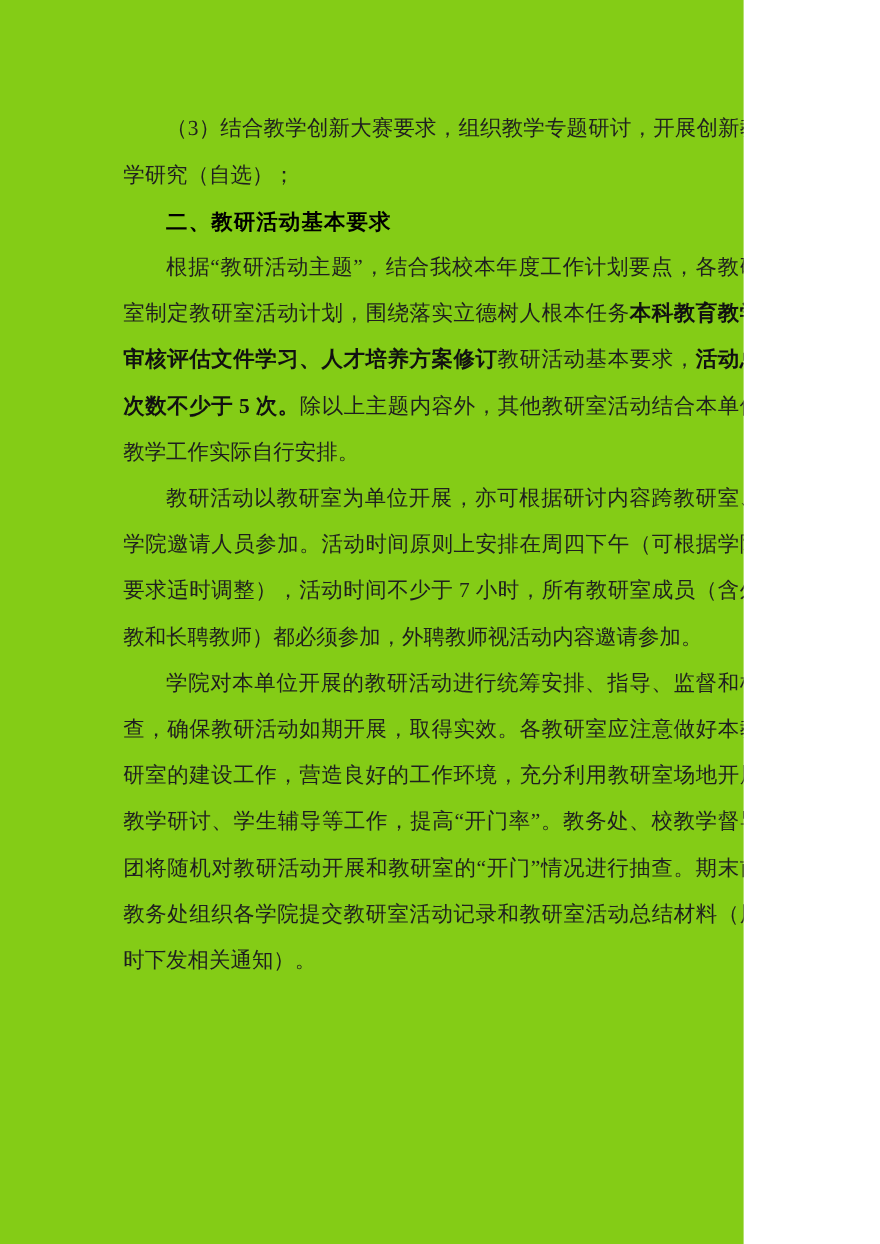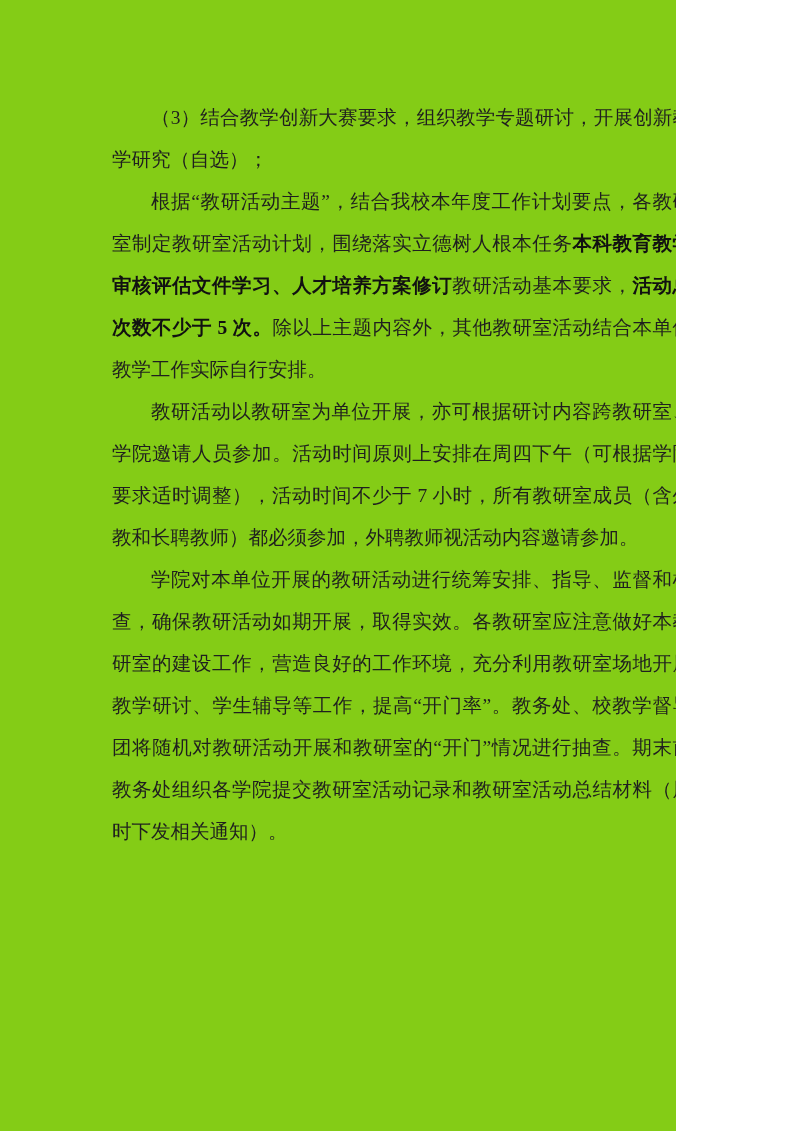--- a/index.html
+++ b/index.html
@@ -43,17 +43,18 @@
     font-weight: bold;
     color: #111111;
   }
 </style>
 </head>
 <body style="background: rgb(255, 255, 255);">
 
 <div class="page">
   <div class="doc-body" style="color: rgb(31, 31, 31);">
       <p><span>（3）结合教学创新大赛要求，组织教学专题研讨，开展创新教学研究（自选）；</span></p>
+      <p class="heading" style="color: rgb(0, 0, 0);"><span>二、教研活动基本要求</span></p>
       <p><span>根据“教研活动主题”，结合我校本年度工作计划要点，各教研室制定教研室活动计划，围绕落实立德树人根本任务</span><span class="run-bold">本科教育教学审核评估文件学习、人才培养方案修订</span><span>教研活动基本要求，</span><span class="run-bold">活动总次数不少于 5 次。</span><span>除以上主题内容外，其他教研室活动结合本单位教学工作实际自行安排。</span></p>
       <p><span>教研活动以教研室为单位开展，亦可根据研讨内容跨教研室、学院邀请人员参加。活动时间原则上安排在周四下午（可根据学院要求适时调整），活动时间不少于 7 小时，所有教研室成员（含外教和长聘教师）都必须参加，外聘教师视活动内容邀请参加。</span></p>
       <p><span>学院对本单位开展的教研活动进行统筹安排、指导、监督和检查，确保教研活动如期开展，取得实效。各教研室应注意做好本教研室的建设工作，营造良好的工作环境，充分利用教研室场地开展教学研讨、学生辅导等工作，提高“开门率”。教务处、校教学督导团将随机对教研活动开展和教研室的“开门”情况进行抽查。期末前教务处组织各学院提交教研室活动记录和教研室活动总结材料（届时下发相关通知）。</span></p>
     </div>
 </div>
 
 </body></html>

